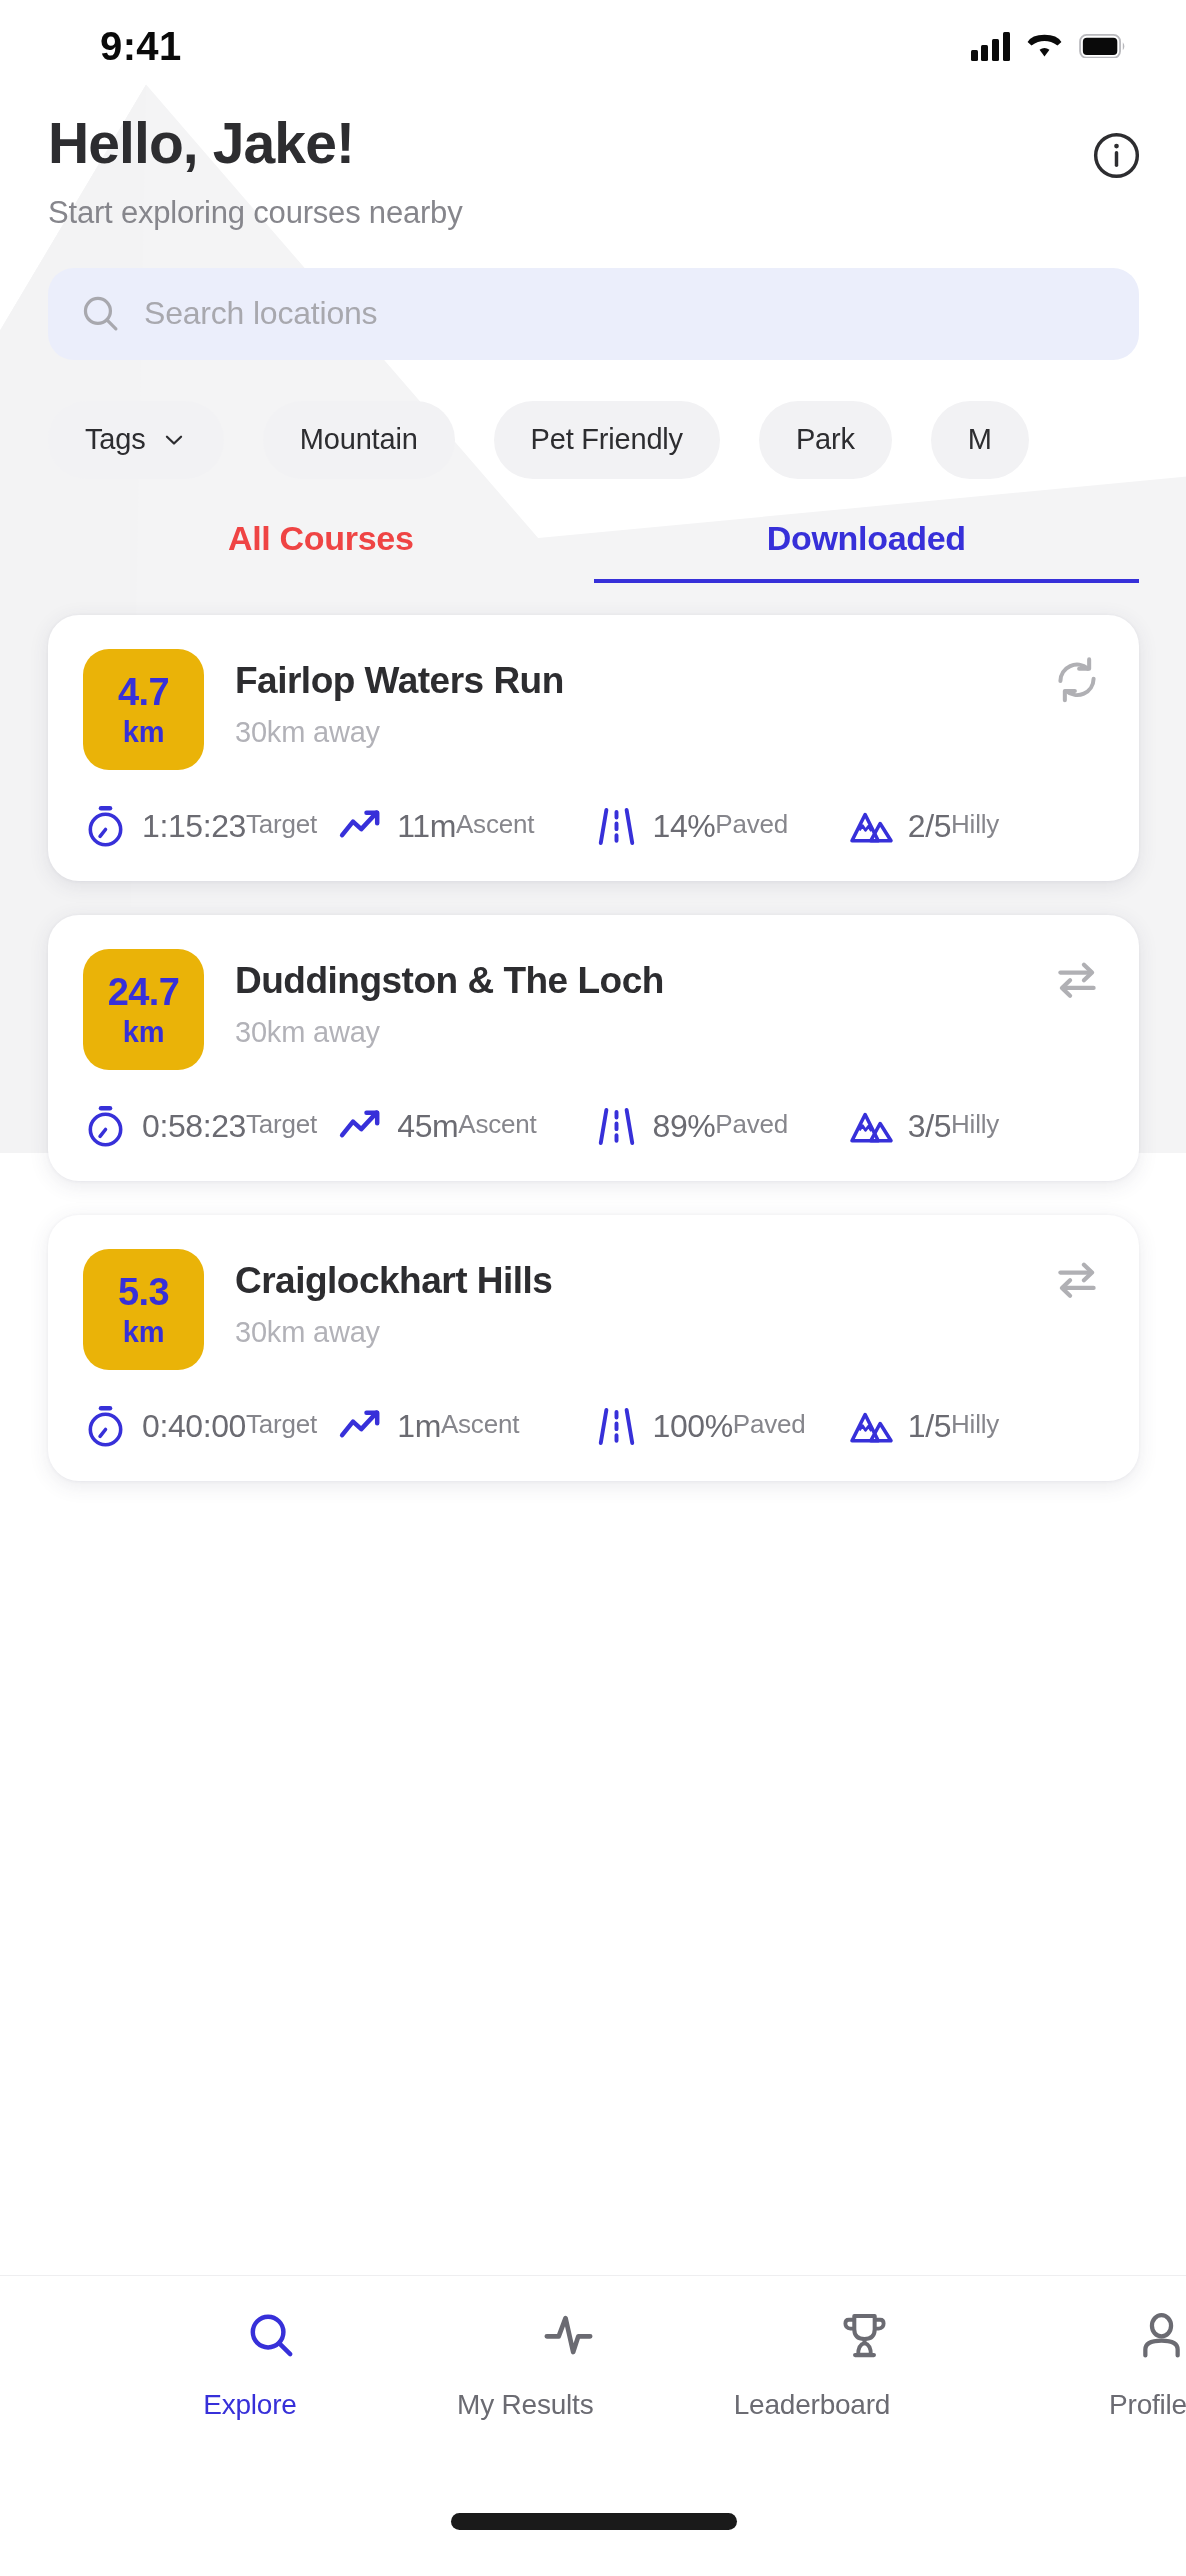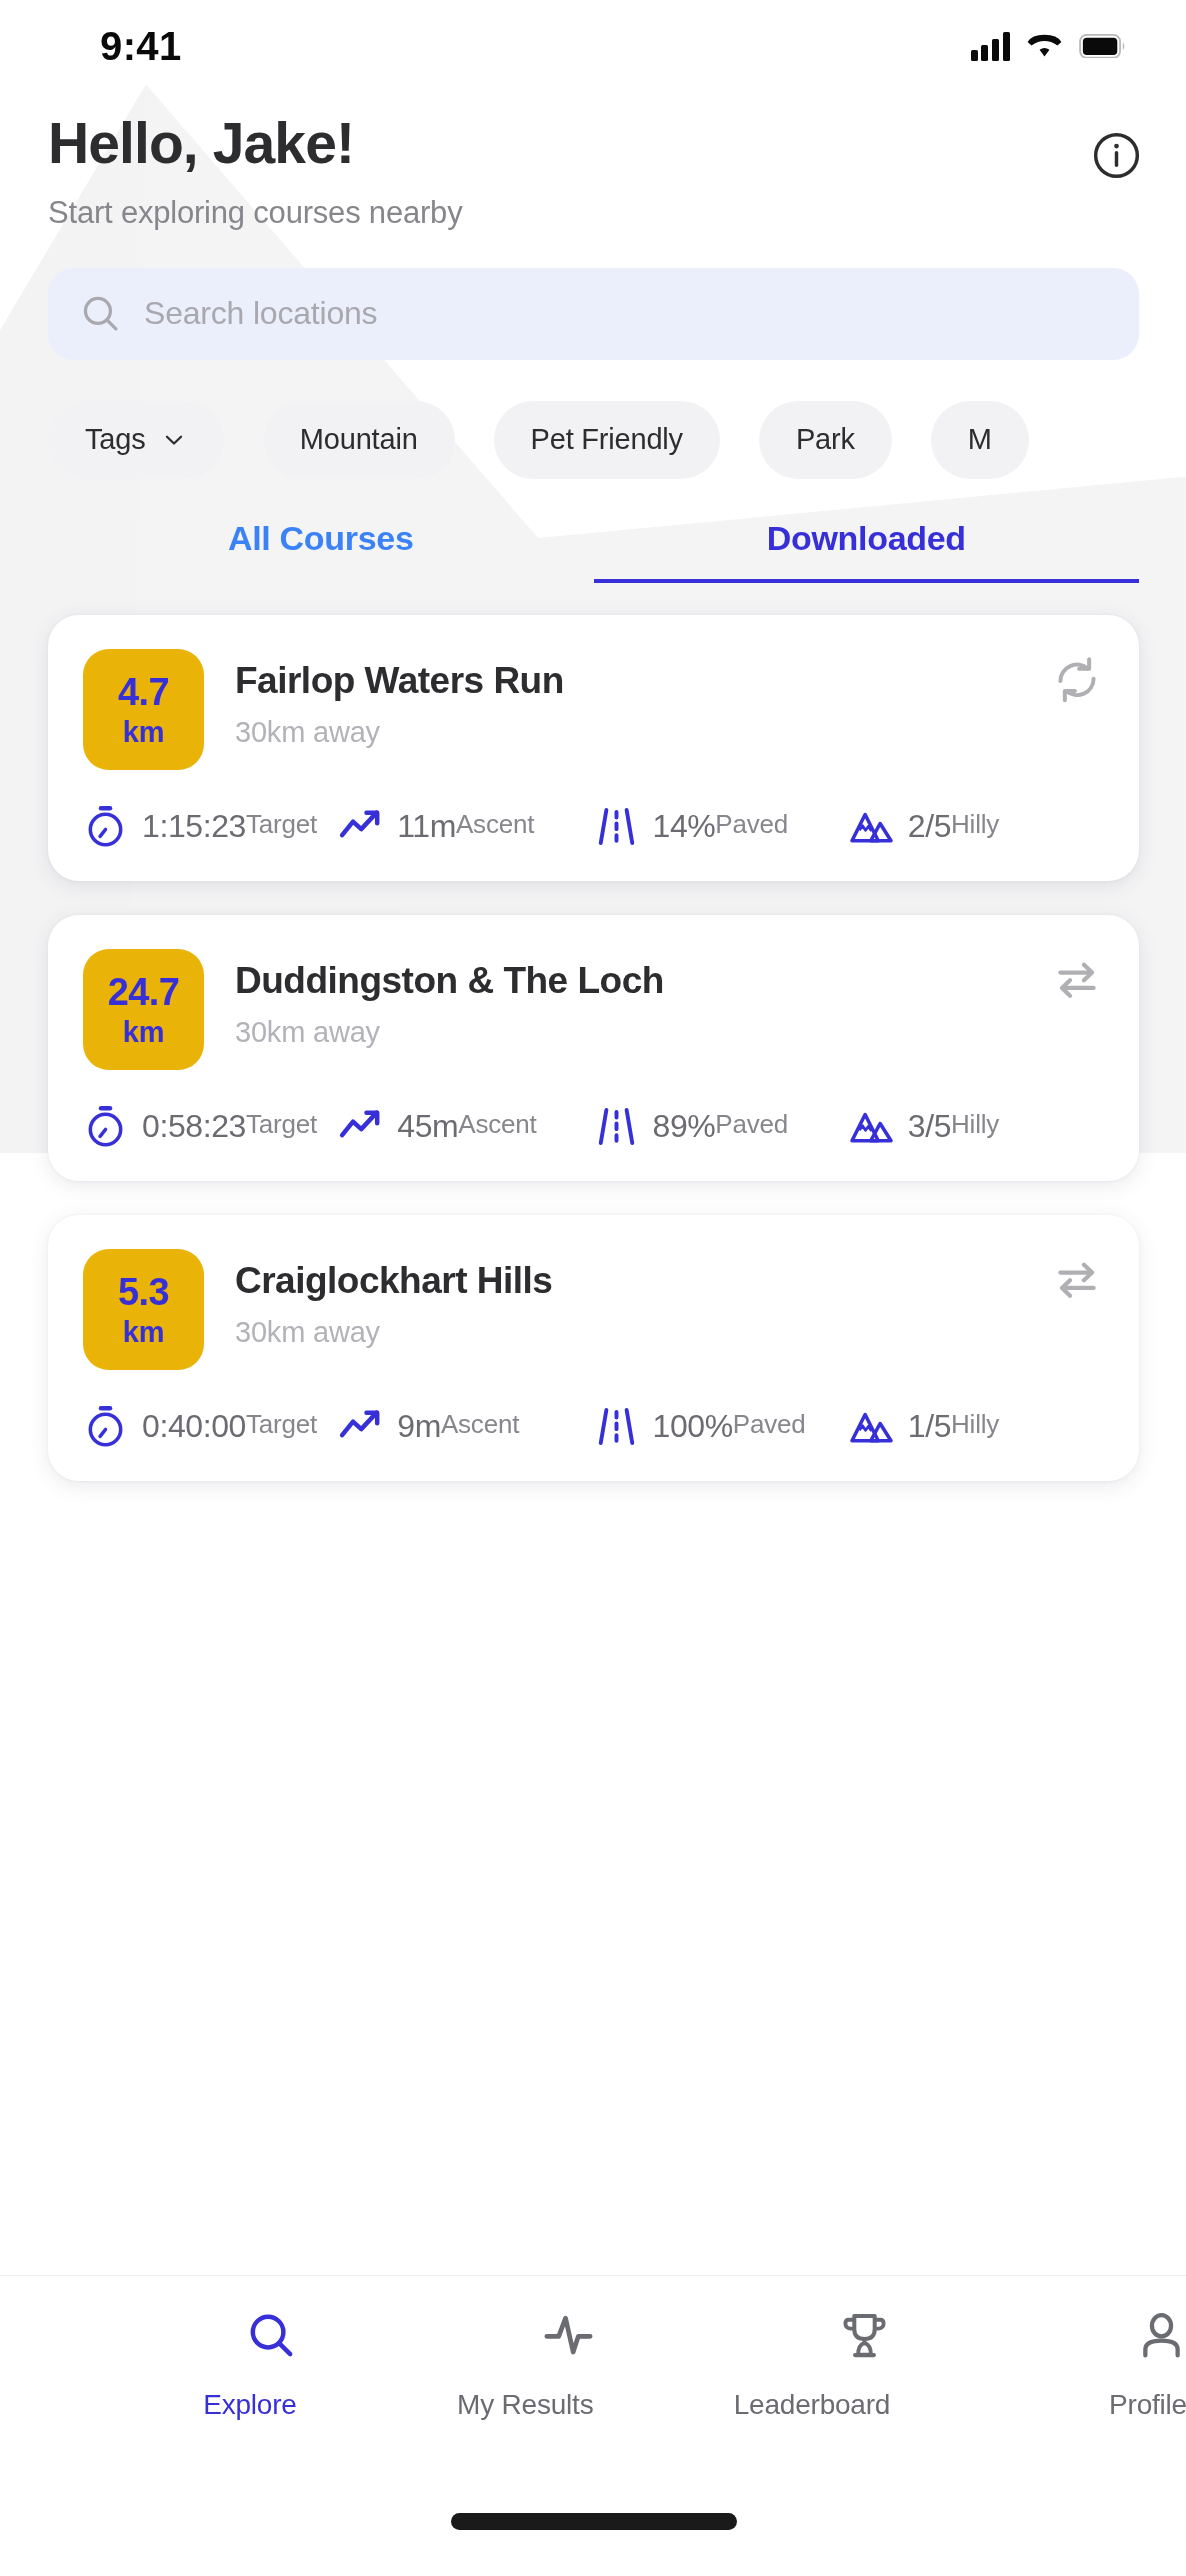--- a/index.html
+++ b/index.html
@@ -139,21 +139,21 @@
     margin-top: 40px;
     display: flex;
     padding: 0 48px;
   }
   .tab {
     flex: 1;
     text-align: center;
     padding-bottom: 21.5px;
     font-size: 34px;
     font-weight: bold;
-    color: #3b82f6;
+    color: #ef4444;
     letter-spacing: -0.3px;
     border-bottom: 4.6px solid transparent;
   }
   .tab.active {
     color: #3730d9;
     border-bottom-color: #3730d9;
   }
 
   
   #cards {
@@ -525,21 +525,21 @@
             <span class="stat-value">0:40:00</span>
             <span class="stat-label">Target</span>
           </div>
         </div>
         <div class="stat">
           <svg class="stat-icon" viewBox="0 0 24 24">
             <path d="M2.2 16.6 L8 9.4 L12.4 13.4 L20.6 4.6" fill="none" stroke="#3730d9" stroke-width="2.4" stroke-linecap="round" stroke-linejoin="round"></path>
             <path d="M15.2 4.6 L20.9 4.6 L20.9 10.2" fill="none" stroke="#3730d9" stroke-width="2.4" stroke-linecap="round" stroke-linejoin="round"></path>
           </svg>
           <div class="stat-text">
-            <span class="stat-value">9m</span>
+            <span class="stat-value">1m</span>
             <span class="stat-label">Ascent</span>
           </div>
         </div>
         <div class="stat">
           <svg class="stat-icon" viewBox="0 0 24 24">
             <path d="M6.6 3.2 L3.6 20.8" fill="none" stroke="#3730d9" stroke-width="2.1" stroke-linecap="round"></path>
             <path d="M17.4 3.2 L20.4 20.8" fill="none" stroke="#3730d9" stroke-width="2.1" stroke-linecap="round"></path>
             <path d="M12 4.2 L12 7.2 M12 10.4 L12 13.4 M12 16.6 L12 19.6" stroke="#3730d9" stroke-width="2.1" stroke-linecap="round"></path>
           </svg>
           <div class="stat-text">

